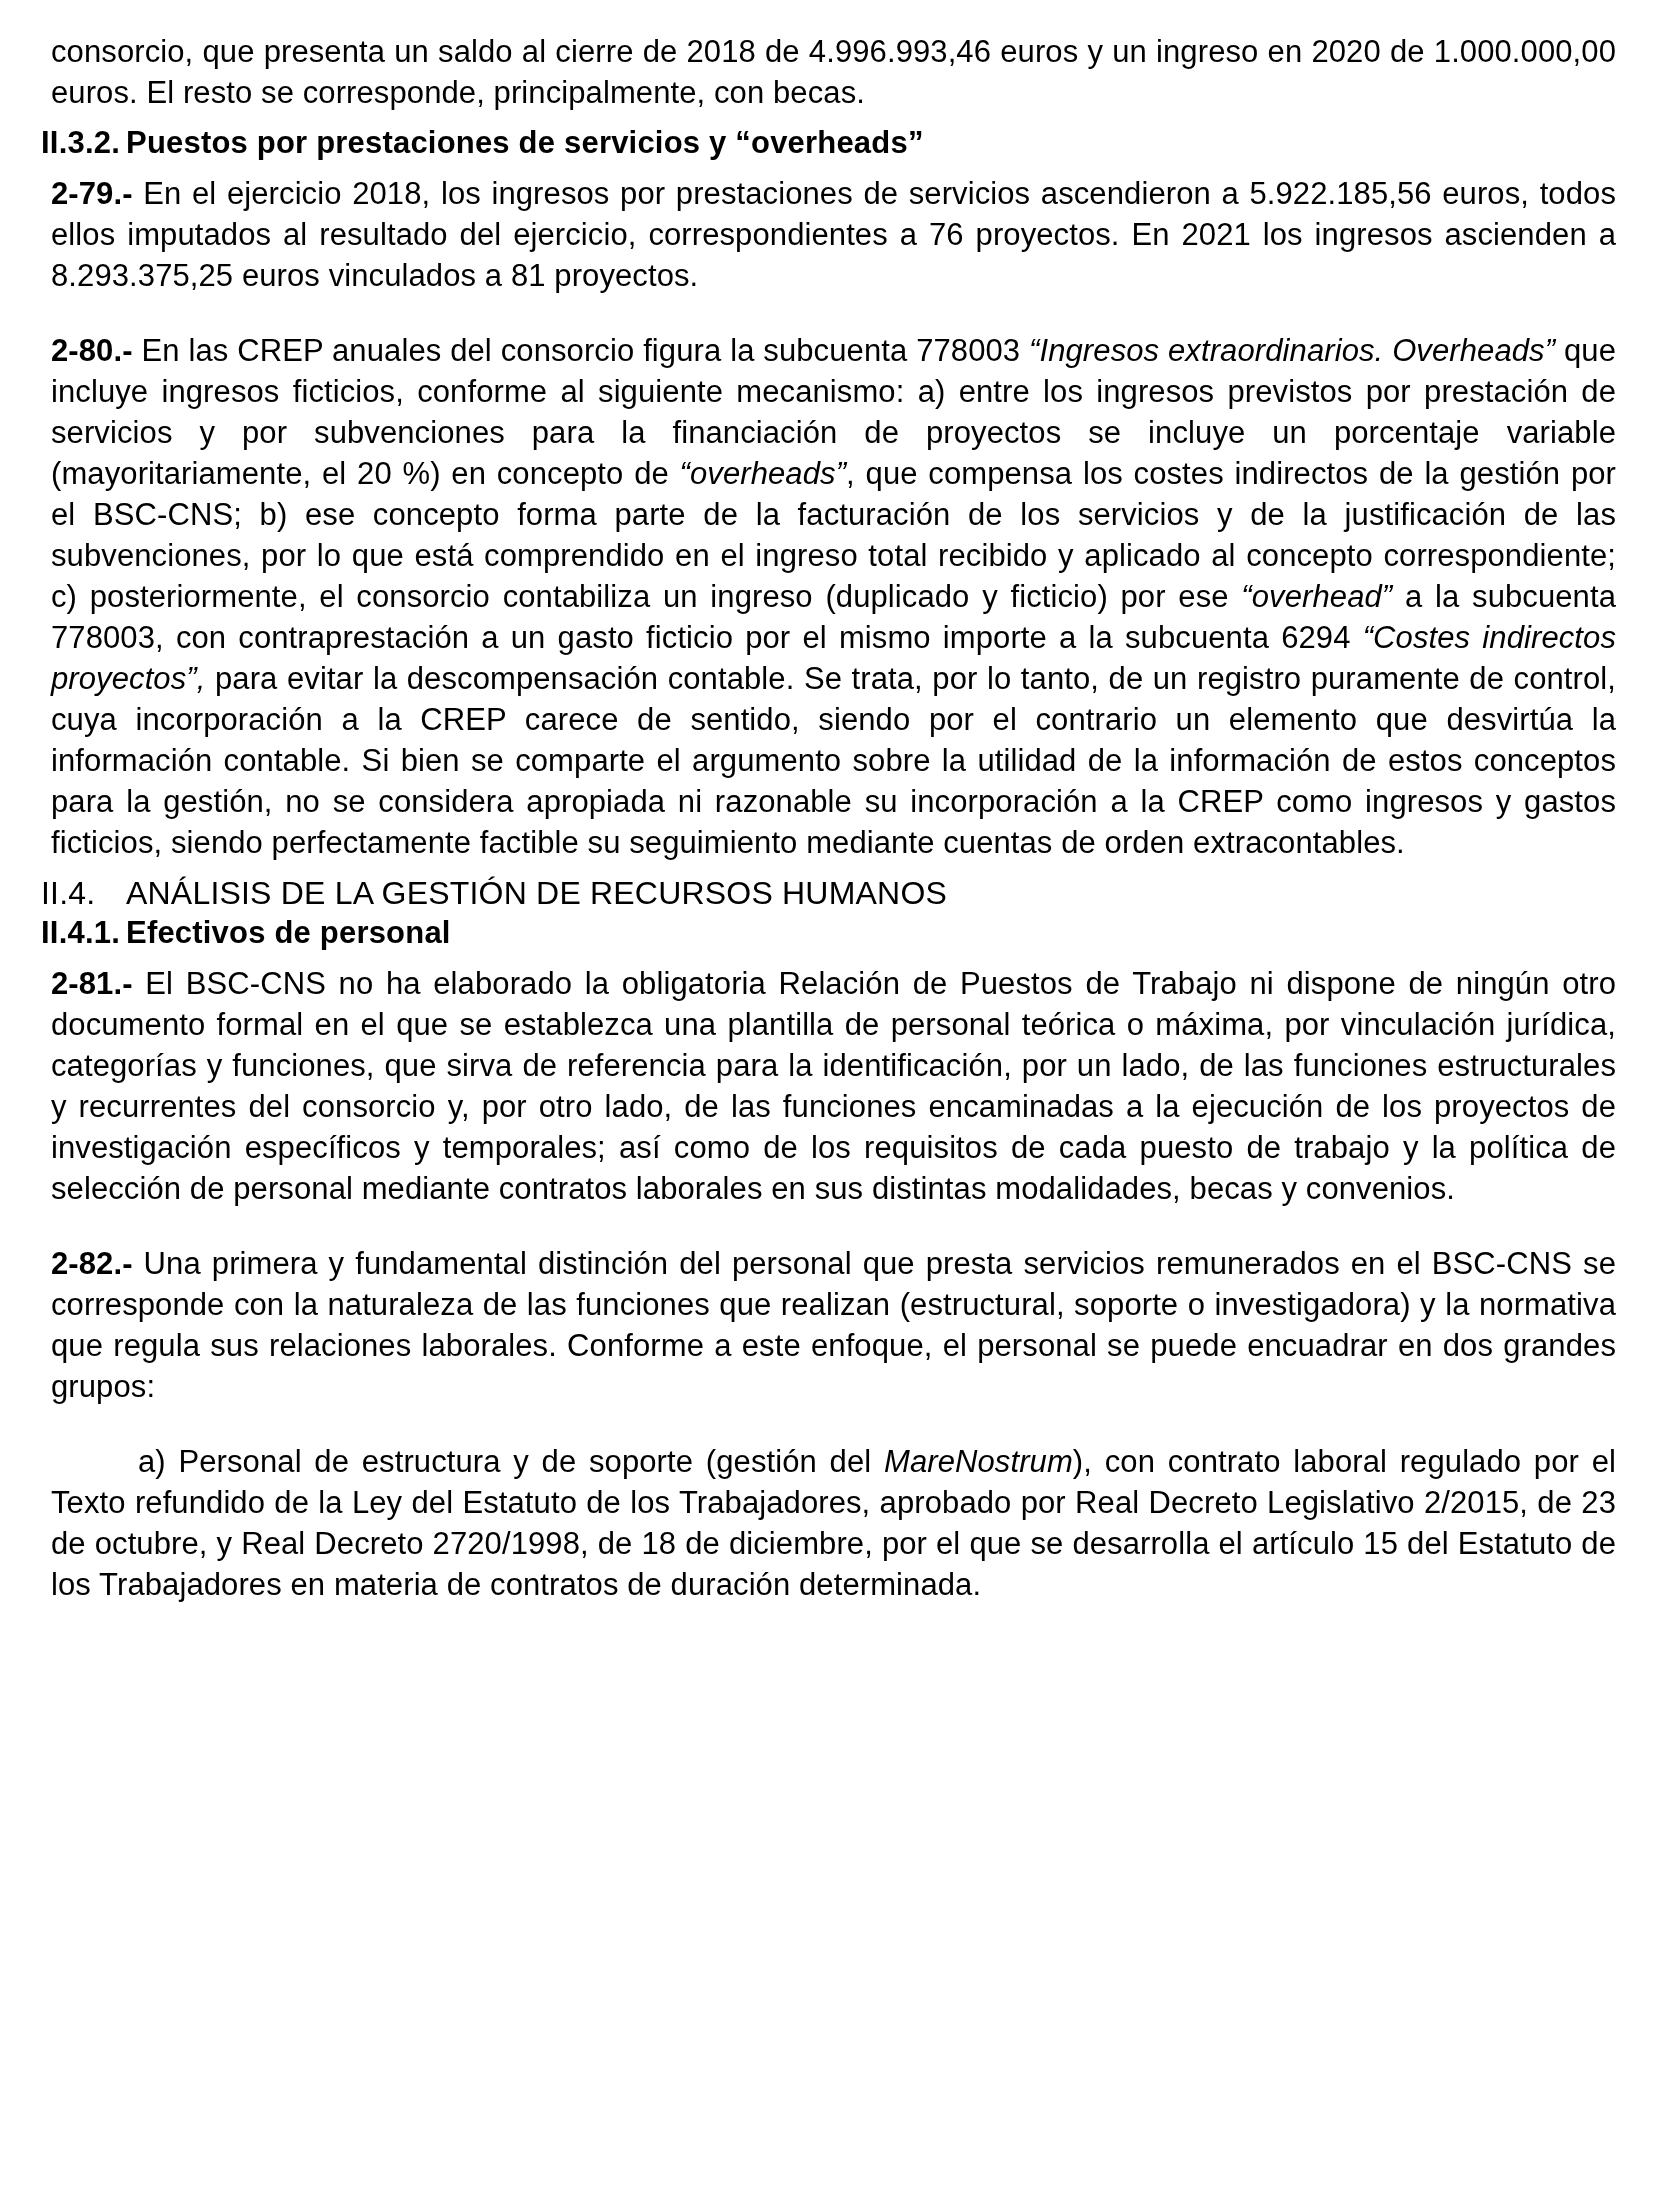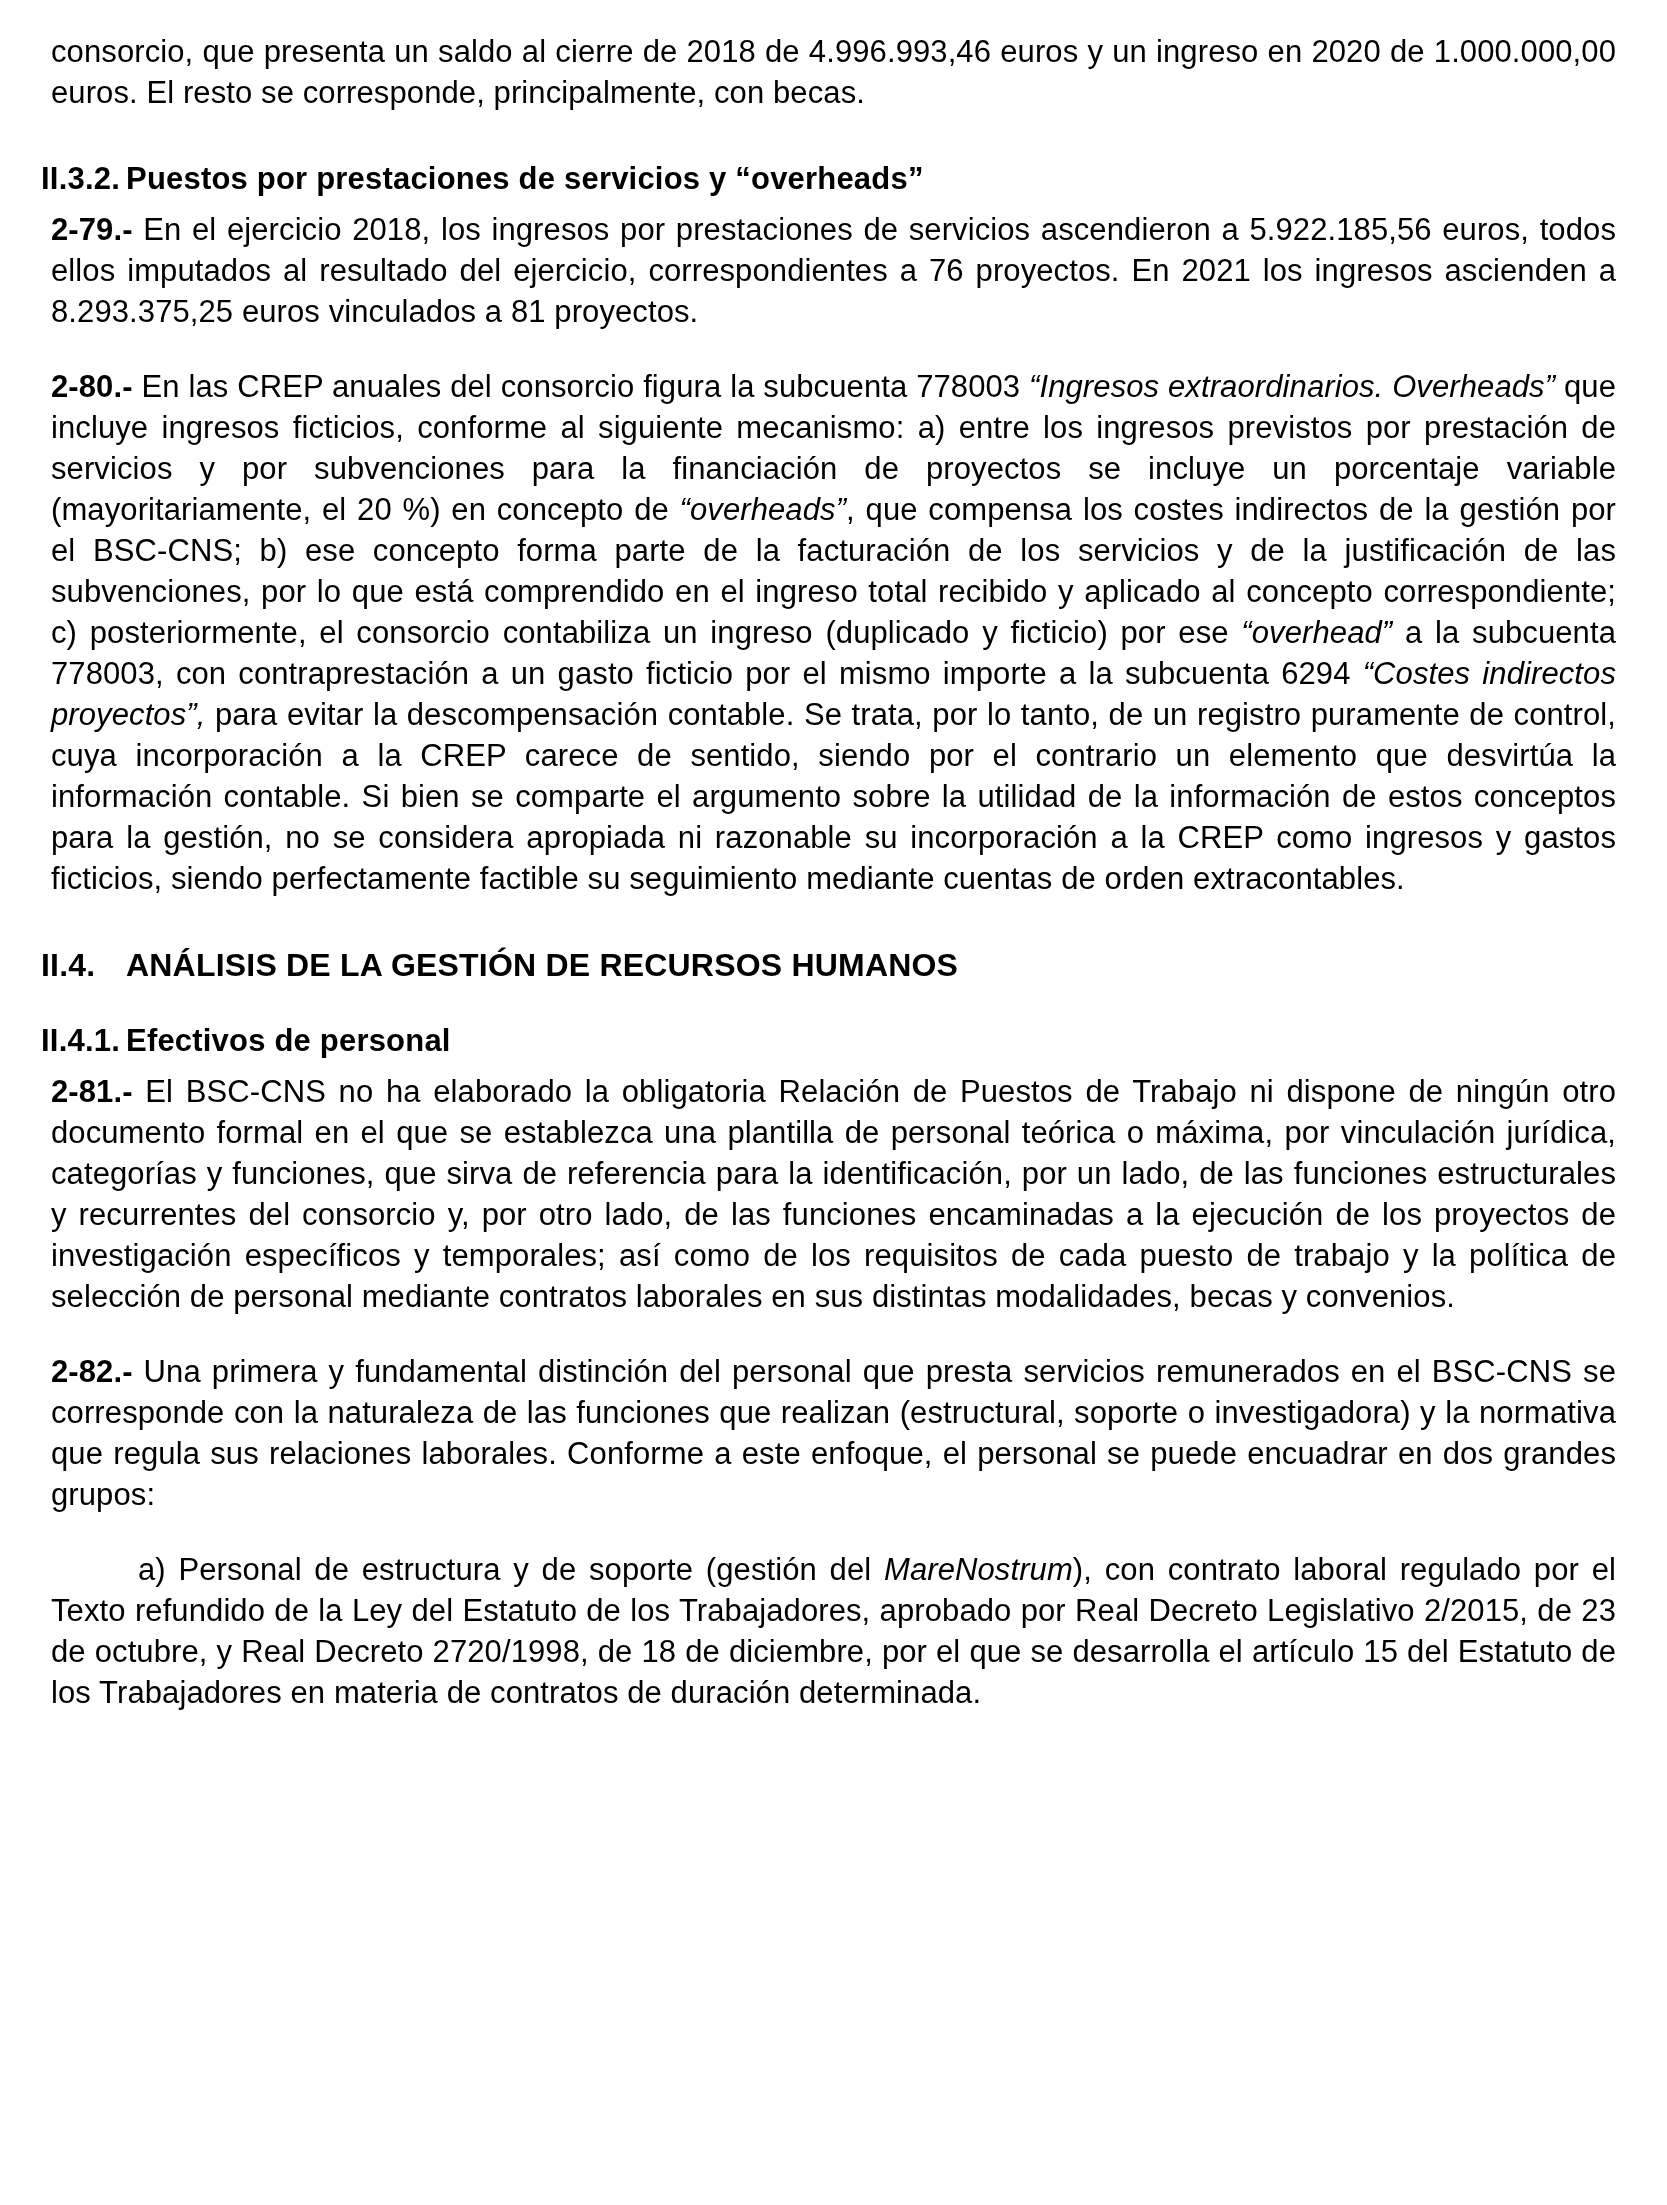--- a/index.html
+++ b/index.html
@@ -34,35 +34,34 @@
     text-indent: 87px;
   }
   .num {
     font-weight: bold;
   }
   .it {
     font-style: italic;
   }
   h2.section-h {
     font-size: 32px;
-    font-weight: bold;
+    font-weight: normal;
     margin: 0;
     line-height: 40px;
     letter-spacing: 0.2px;
   }
   h3.sub-h {
     font-size: 31px;
     font-weight: bold;
     margin: 0;
     line-height: 40px;
     letter-spacing: 0.2px;
   }
   .h-label {
     display: inline-block;
-    margin-top: 36px;
   }
   .h-gap-top-1 { margin-top: 56px; }
   .h-gap-bot-1 { margin-bottom: 43px; }
   .h-gap-top-2 { margin-top: 145px; }
   .h-gap-bot-2 { margin-bottom: 56px; }
   .h-gap-top-3 { margin-top: 59px; }
   .h-gap-bot-3 { margin-bottom: 48px; }
   .heading-num-ii32 { min-width: 85px; }
   .heading-num-ii4  { min-width: 85px; }
   .heading-num-ii41 { min-width: 85px; }

